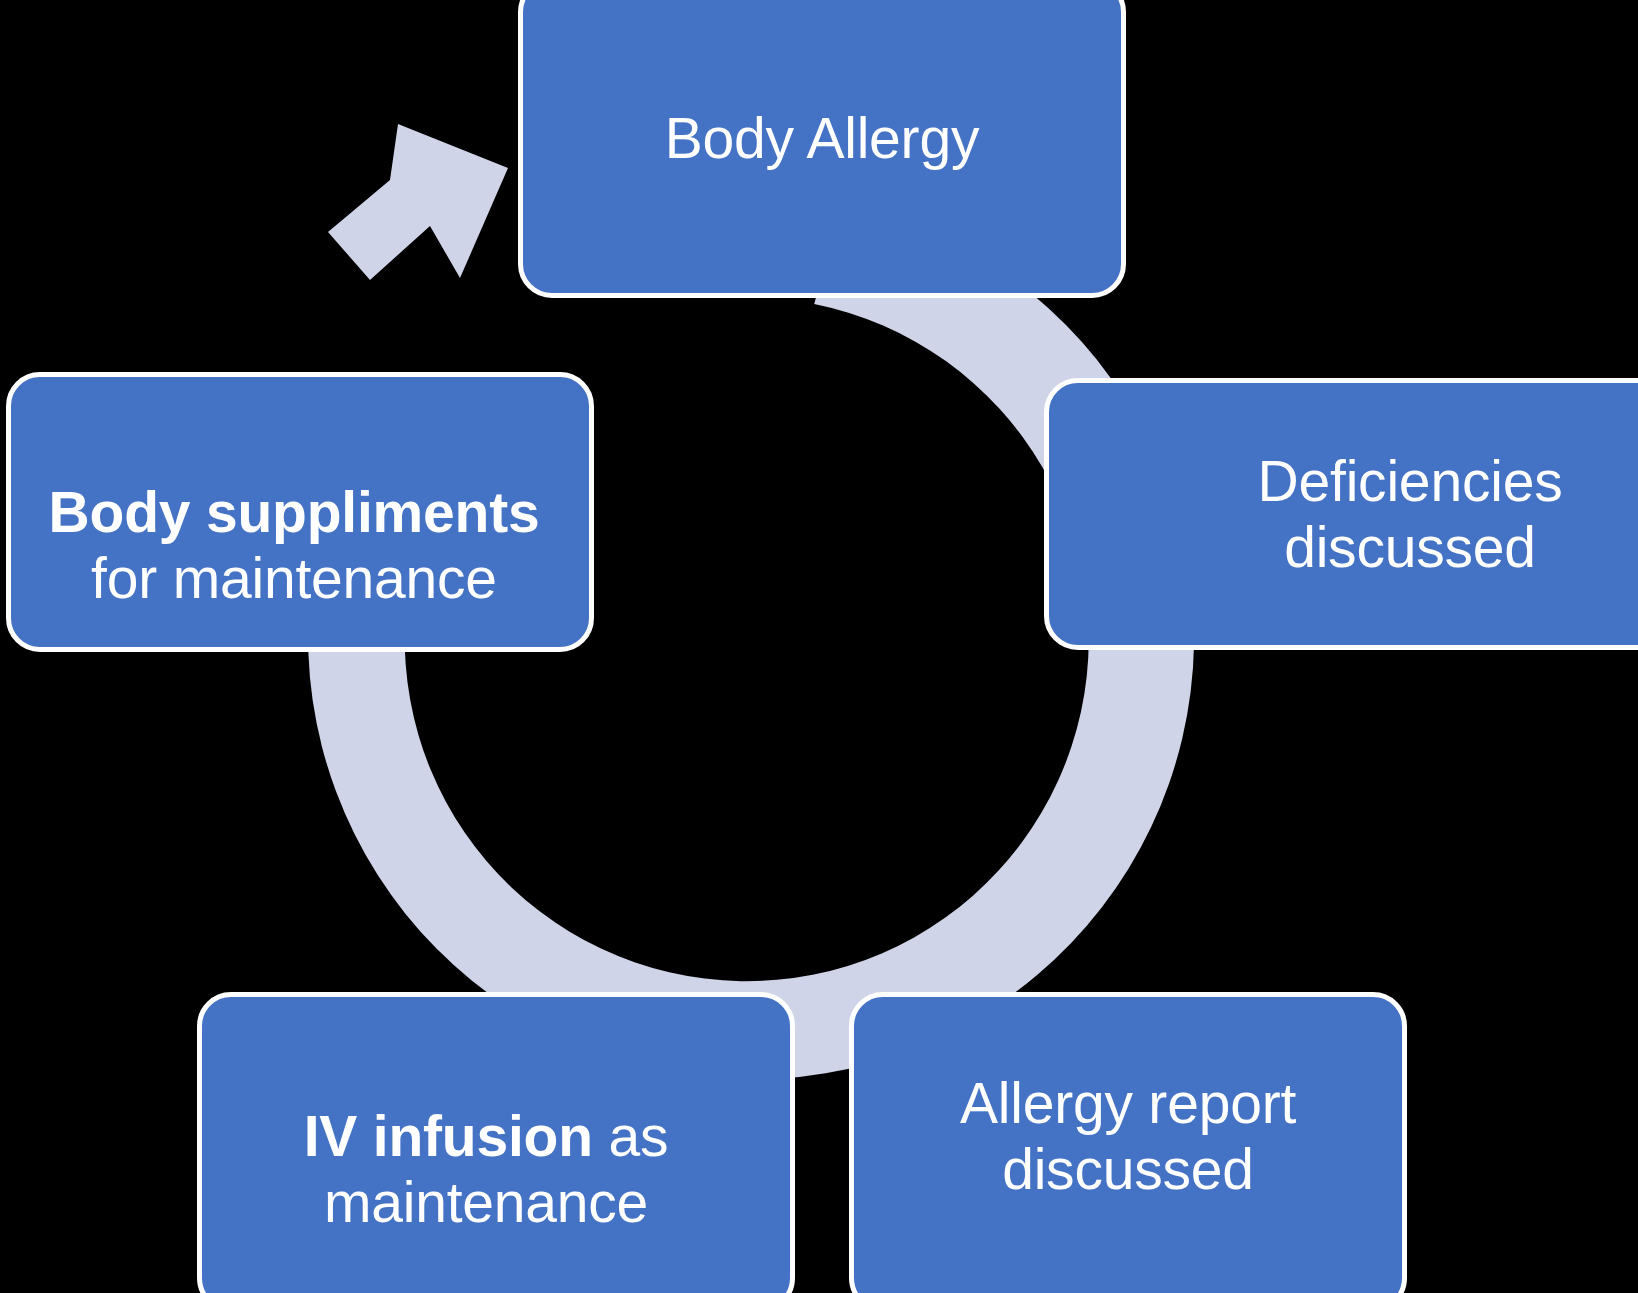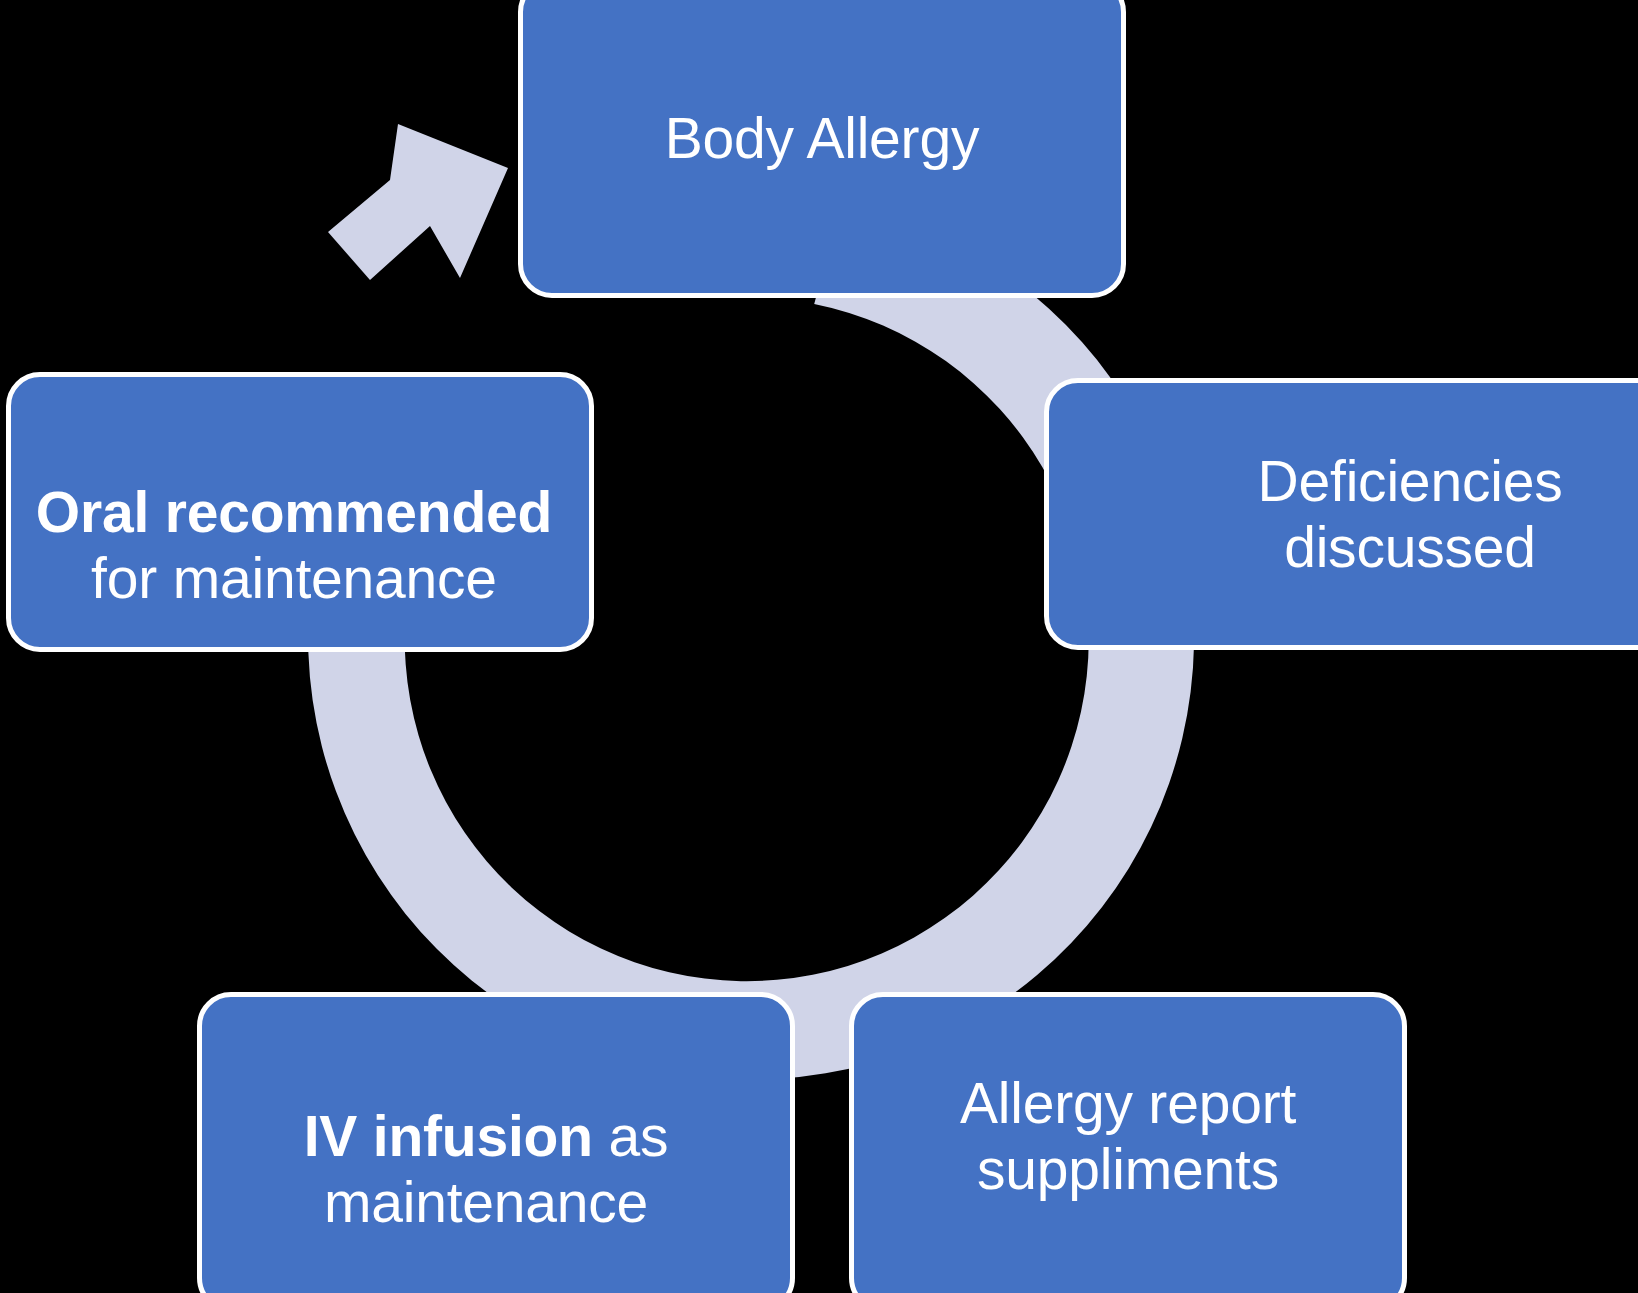--- a/index.html
+++ b/index.html
@@ -111,30 +111,30 @@
     <span class="step-label">Body Allergy</span>
   </div>
 
   <div class="step-box" id="box-deficiencies">
     <span class="step-label">Deficiencies
 discussed</span>
   </div>
 
   <div class="step-box" id="box-allergy">
     <span class="step-label">Allergy report
-suppliments</span>
+discussed</span>
   </div>
 
   <div class="step-box" id="box-iv-infusion">
     <span class="step-label">
       <span class="em">IV infusion</span><span> as
 maintenance</span>
     </span>
   </div>
 
   <div class="step-box" id="box-oral">
     <span class="step-label">
-      <span class="em">Oral recommended</span><span>
+      <span class="em">Body suppliments</span><span>
 for maintenance</span>
     </span>
   </div>
 
 </div>
 
 </body></html>

